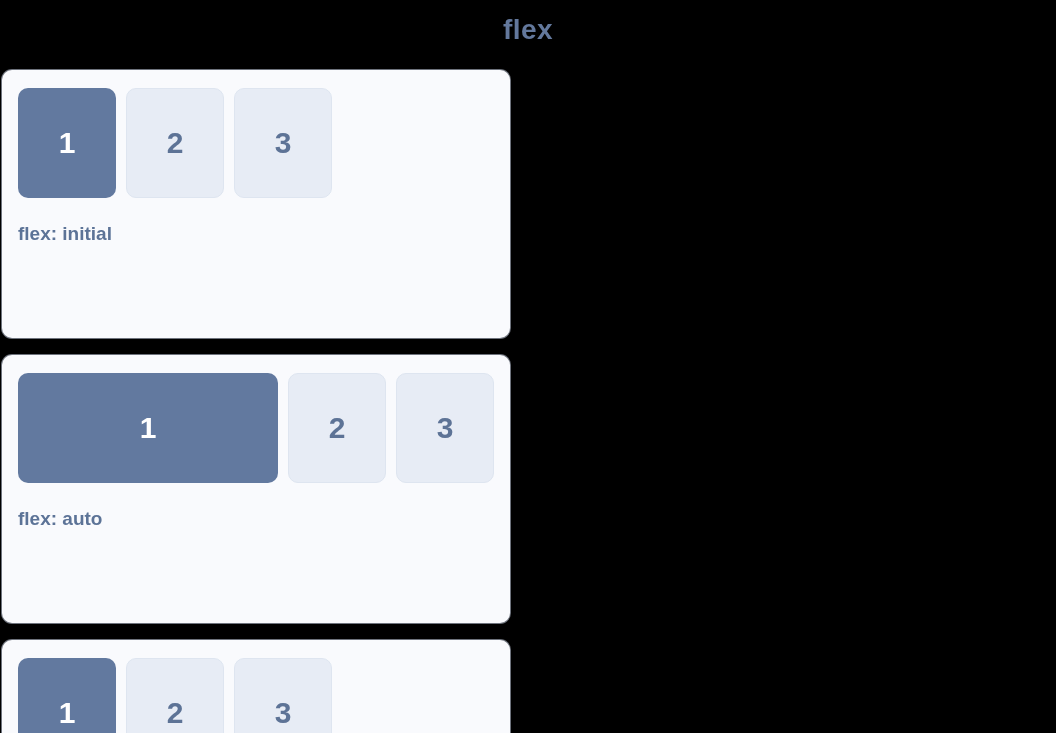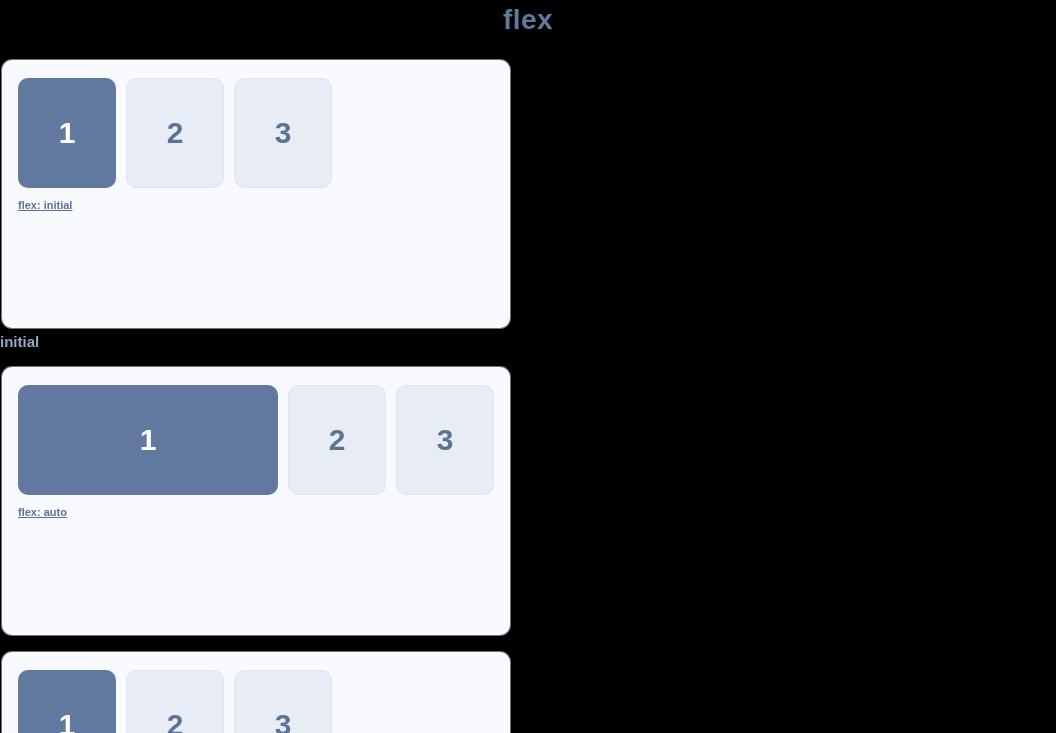--- a/index.html
+++ b/index.html
@@ -16,21 +16,21 @@
     position: relative;
   }
 
   .page-title {
     text-align: center;
     font-size: 28px;
     font-weight: bold;
     color: #63789c;
     letter-spacing: 0.5px;
     line-height: 1;
-    padding-top: 6px;
+    padding-top: 16px;
     margin: 0 0 26px 0;
     user-select: none;
   }
 
   .grid {
     display: flex;
     flex-wrap: wrap;
     align-content: flex-start;
     box-sizing: border-box;
     padding-left: 2px;
@@ -88,26 +88,25 @@
   .v-initial .box.primary { flex: initial; }
   .v-auto    .box.primary { flex: auto; }
   .v-none    .box.primary { flex: none; }
 
   .v-initial .box.muted,
   .v-auto    .box.muted,
   .v-none    .box.muted,
   .v-one     .box.muted { flex: none; }
 
   .panel-label {
-    margin-top: 11px;
-    font-size: 11px;
+    margin-top: 25px;
+    font-size: 19px;
     font-weight: bold;
     color: #5c7397;
     user-select: none;
-    text-decoration: underline;
   }
 
   .caption {
     font-size: 15px;
     font-weight: bold;
     color: #8fa6c6;
     margin-top: 5px;
     margin-left: -2px;
     user-select: none;
   }
@@ -121,21 +120,20 @@
 
   <div class="cell">
     <div class="panel v-initial">
       <div class="demo-row">
         <div class="box primary">1</div>
         <div class="box muted">2</div>
         <div class="box muted">3</div>
       </div>
       <div class="panel-label">flex: initial</div>
     </div>
-    <div class="caption">initial</div>
   </div>
 
   <div class="cell">
     <div class="panel v-auto">
       <div class="demo-row">
         <div class="box primary">1</div>
         <div class="box muted">2</div>
         <div class="box muted">3</div>
       </div>
       <div class="panel-label">flex: auto</div>

